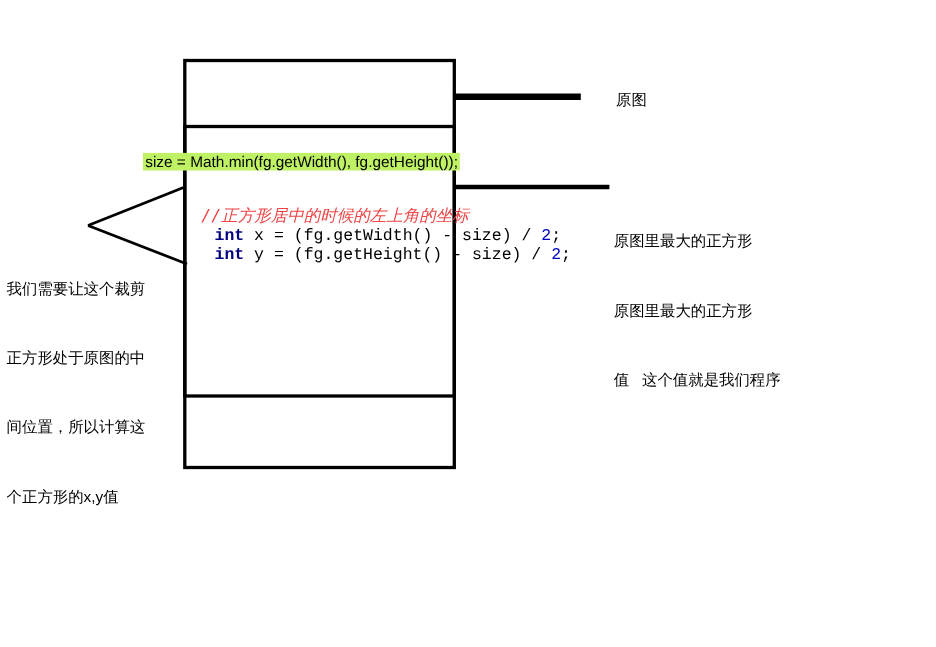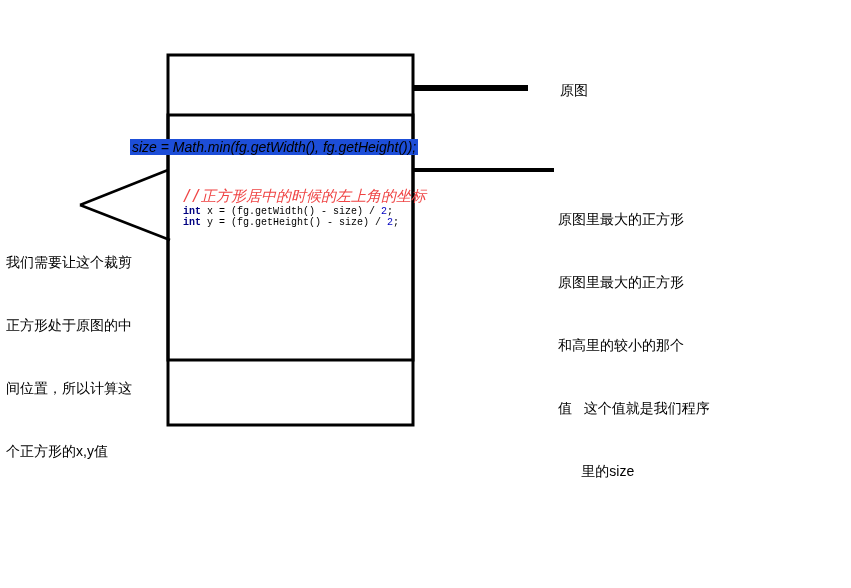--- a/index.html
+++ b/index.html
@@ -9,21 +9,21 @@
     height: 588px;
     background: #ffffff;
     font-family: "Microsoft YaHei", "PingFang SC", Arial, sans-serif;
     font-size: 14px;
     color: #000;
     position: relative;
   }
   .abs { position: absolute; }
   .text-block { line-height: 1.5; white-space: pre; }
   .code-comment { color: #ef4444; font-style: italic; font-family: "SimSun", monospace; font-size: 15px; }
-  .code-line { font-family: "Courier New", monospace; font-size: 10px; }
+  .code-line { font-family: "Courier New", monospace; font-size: 15px; margin-left: 12px; }
   .kw { color: #000080; font-weight: bold; } 
   .num { color: #0000c0; }
   .plain { color: #000; }
 </style>
 </head>
 <body>
 
 <svg class="abs" width="851" height="588" viewBox="0 0 851 588" style="left:0;top:0;">
 
   <rect x="168" y="55" width="245" height="370" fill="none" stroke="#000" stroke-width="3"></rect>
@@ -36,33 +36,31 @@
 
   <line x1="80" y1="205" x2="168" y2="170" stroke="#000" stroke-width="2.5"></line>
   <line x1="80" y1="205" x2="170" y2="240" stroke="#000" stroke-width="2.5"></line>
 </svg>
 
 <div class="abs text-block" style="left:560px; top:80px;">原图</div>
 
 <div class="abs text-block" style="left:558px; top:167px;">
   <div>原图里最大的正方形</div>
   <div>原图里最大的正方形</div>
-  <div>和高里的较小的那个</div>
   <div>值   这个值就是我们程序</div>
-  <div>      里的size</div>
 </div>
 
 <div class="abs text-block" style="left:6px; top:210px;">
   <div>我们需要让这个裁剪</div>
   <div>正方形处于原图的中</div>
   <div>间位置，所以计算这</div>
   <div>个正方形的x,y值</div>
 </div>
 
-<div class="abs" style="left:130px; top:139px; font-size:14px; white-space:nowrap; background:#1d4ed8; padding:0 2px;font-style:italic;">
+<div class="abs" style="left:130px; top:139px; font-size:14px; white-space:nowrap; background:#bef264; padding:0 2px;">
   <span>size =</span>
   <span>Math.min(fg.getWidth(), fg.getHeight());</span>
 </div>
 
 <div class="abs" style="left:183px; top:187px;">
   <div class="code-comment">//正方形居中的时候的左上角的坐标</div>
   <div class="code-line">
     <span class="kw">int</span><span class="plain"> x = (fg.getWidth() - size) / </span><span class="num">2</span><span class="plain">;</span>
   </div>
   <div class="code-line">

